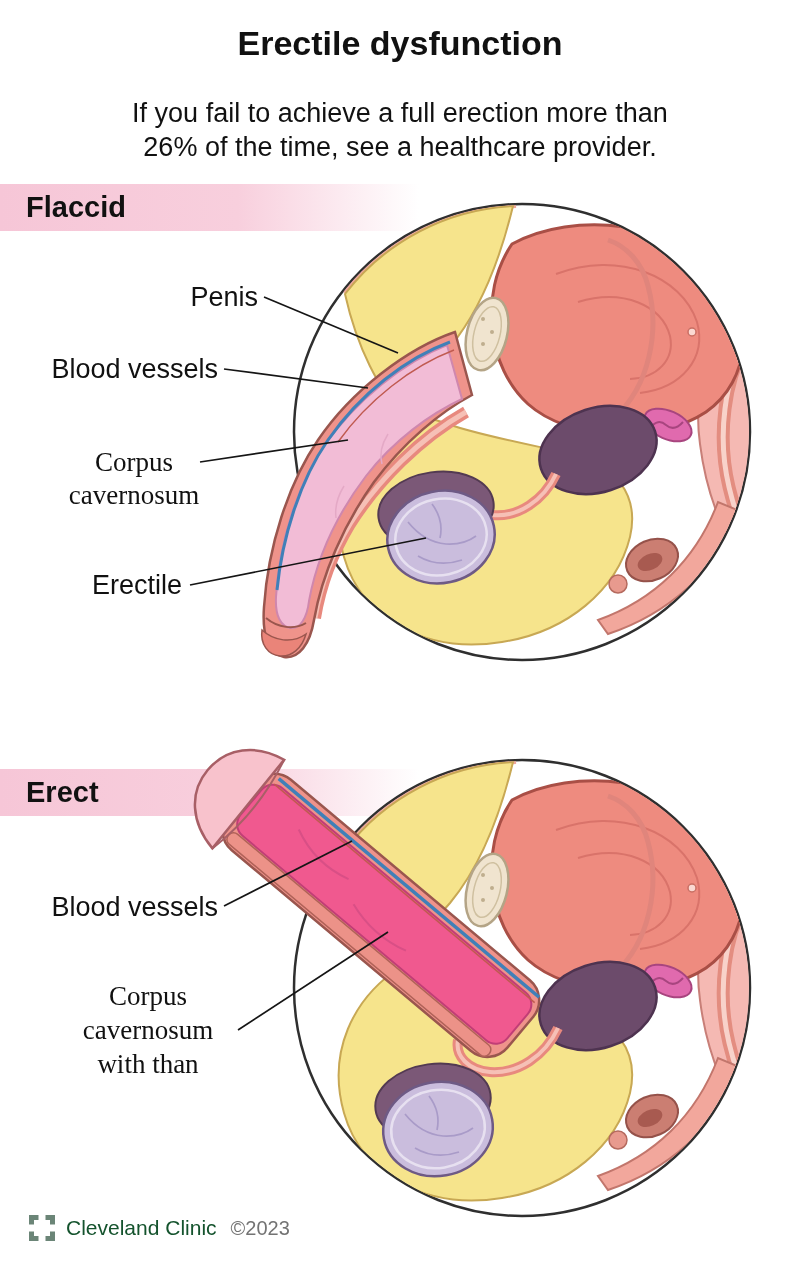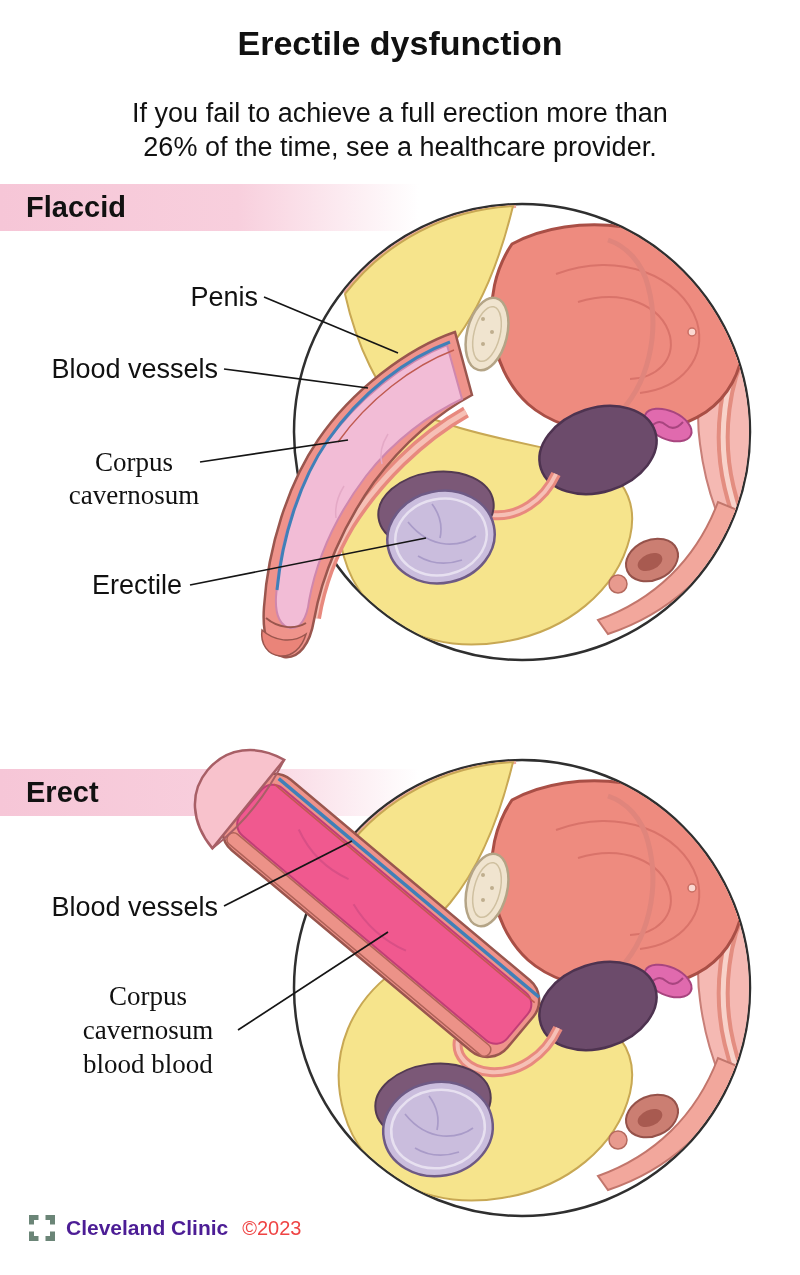--- a/index.html
+++ b/index.html
@@ -20,22 +20,22 @@
   #illu-erect{top:738px;}
   .lbl{position:absolute;font-size:27px;line-height:32px;white-space:nowrap;}
   .lbl-center{text-align:center;white-space:normal;font-family:Liberation Serif, serif;}
   #lbl-penis{top:281px;right:542px;margin-left:33px;}
   #lbl-vessels1{top:353px;right:582px;}
   #lbl-corpus1{top:446px;left:8px;width:252px;line-height:33px;}
   #lbl-testicle{top:569px;right:618px;}
   #lbl-vessels2{top:891px;right:582px;}
   #lbl-corpus2{top:979px;left:20px;width:256px;line-height:34px;}
   #footer{position:absolute;left:28px;top:1214px;display:flex;align-items:center;}
-  #footer .brand{font-size:21px;font-weight:bold;color:#4c1d95;margin-left:10px;}
-  #footer .copyright{font-size:20px;color:#ef4444;margin-left:14px;}
+  #footer .brand{font-size:21px;font-weight:normal;color:#14532d;margin-left:10px;}
+  #footer .copyright{font-size:20px;color:#737373;margin-left:14px;}
 </style>
 </head>
 <body>
 
 <div id="page">
 
   <svg width="0" height="0" style="position:absolute">
     <defs>
       <clipPath id="circleClip">
           <circle cx="522" cy="250" r="227"></circle>
@@ -157,21 +157,21 @@
     <g stroke="#151515" stroke-width="1.7">
       <line x1="224" y1="168" x2="352" y2="103"></line>
       <line x1="238" y1="292" x2="388" y2="194"></line>
     </g>
   </svg>
 
   <div class="lbl" id="lbl-vessels2">Blood vessels</div>
   <div class="lbl lbl-center" id="lbl-corpus2">
     <div>Corpus</div>
     <div>cavernosum</div>
-    <div>blood blood</div>
+    <div>with than</div>
   </div>
 
   <div id="footer">
     <svg width="28" height="28" viewBox="0 0 28 28">
       <rect x="3.5" y="3.5" width="21" height="21" fill="none" stroke="#6b8577" stroke-width="5"></rect>
       <rect x="10.5" y="0" width="7" height="8" fill="#ffffff"></rect>
       <rect x="10.5" y="20" width="7" height="8" fill="#ffffff"></rect>
       <rect x="0" y="10.5" width="8" height="7" fill="#ffffff"></rect>
       <rect x="20" y="10.5" width="8" height="7" fill="#ffffff"></rect>
     </svg>

